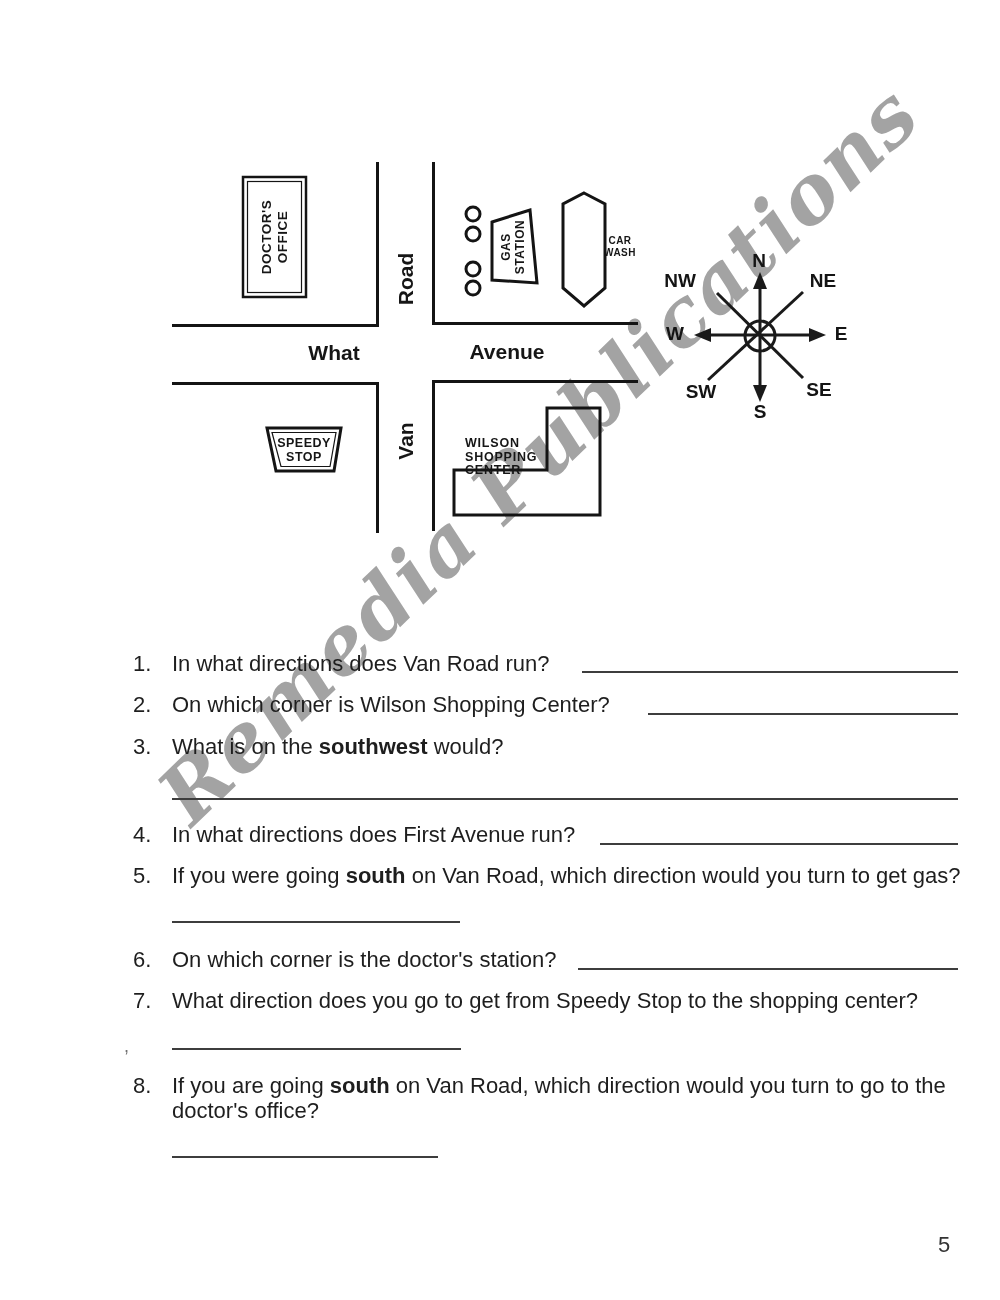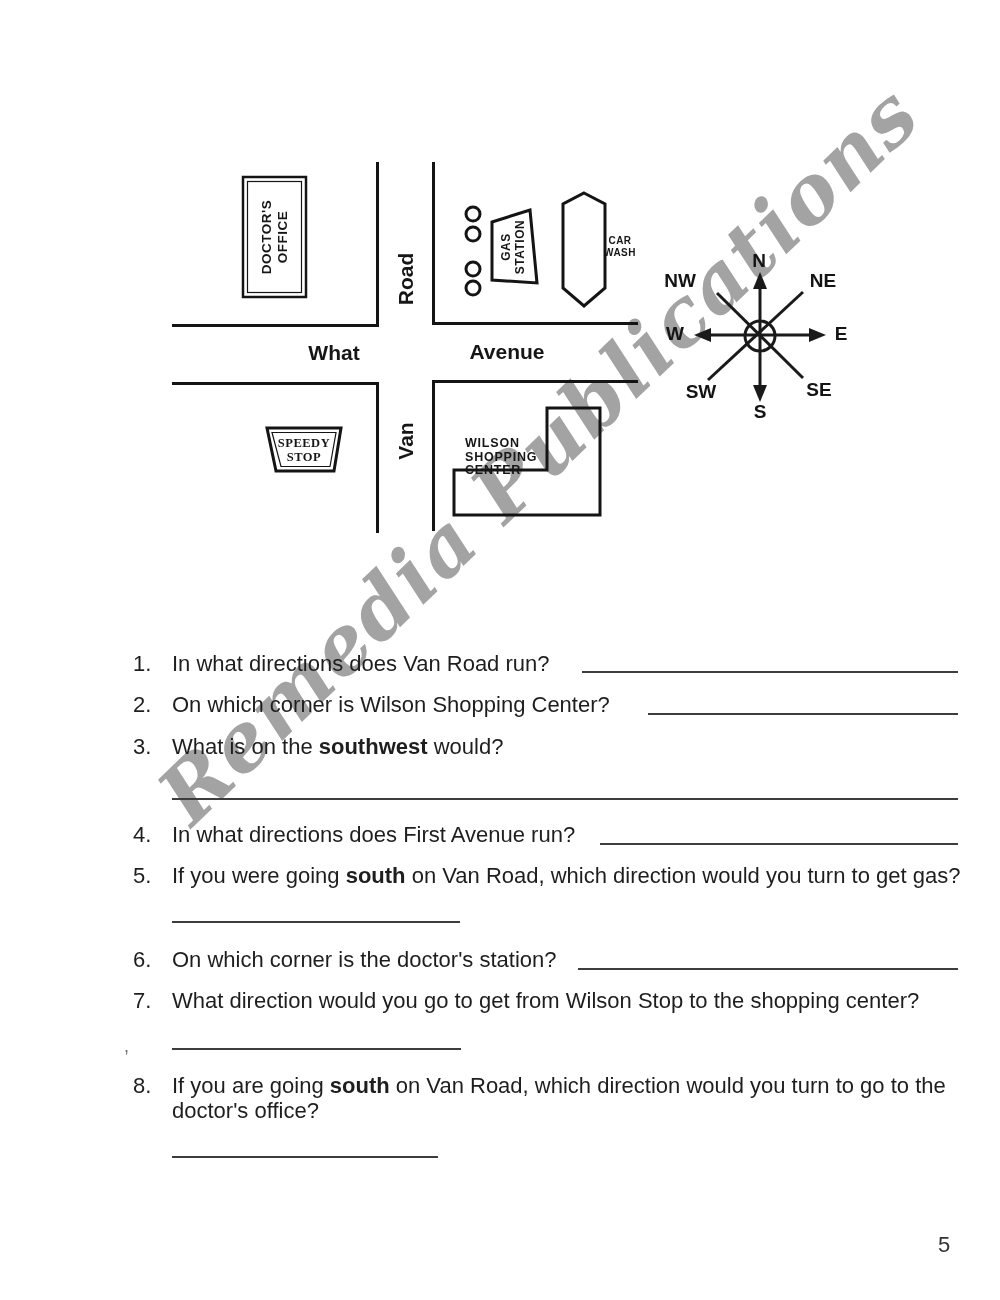--- a/index.html
+++ b/index.html
@@ -67,21 +67,21 @@
   <div class="abs street-label ctr" style="left:480px;top:352px;margin-left:27px;">Avenue</div>
   <div class="abs street-label rot" style="left:406px;top:279px;">Road</div>
   <div class="abs street-label rot" style="left:406px;top:441px;">Van</div>
 
   <div class="abs bldg-label rot" style="left:275px;top:237px;font-size:13.5px;">DOCTOR'S
 OFFICE</div>
   <div class="abs bldg-label rot" style="left:514px;top:247px;font-size:12px;">GAS
 STATION</div>
   <div class="abs bldg-label ctr" style="left:620px;top:246px;font-size:10px;">CAR
 WASH</div>
-  <div class="abs bldg-label ctr" style="left:304px;top:450px;font-size:12.5px;font-family:Liberation Serif, serif;">SPEEDY
+  <div class="abs bldg-label ctr" style="left:304px;top:450px;font-size:12.5px;">SPEEDY
 STOP</div>
   <div class="abs bldg-label" style="left:465px;top:417px;font-size:12.5px;text-align:left;line-height:13.5px;letter-spacing:.8px;margin-top:20px;">WILSON
 SHOPPING
 CENTER</div>
 
   <svg class="abs" style="left:640px;top:240px;" width="230" height="190" viewBox="640 240 230 190">
     <g stroke="#1a1a1a" stroke-width="3" fill="none">
       <line x1="760" y1="287" x2="760" y2="387"></line>
       <line x1="709" y1="335" x2="809" y2="335"></line>
       <line x1="803" y1="292" x2="708" y2="380"></line>
@@ -136,21 +136,21 @@
   <div class="abs answer-line" style="left:172px;top:921px;width:288px;"></div>
 
   <div class="abs qrow" style="left:133px;top:947px;">
     <span class="qnum">6.</span>
     <span class="qtext"><span>On which corner is the doctor's station?</span><span class="b"></span><span></span></span>
   </div>
   <div class="abs answer-line" style="left:578px;top:968px;width:380px;"></div>
 
   <div class="abs qrow" style="left:133px;top:988px;">
     <span class="qnum">7.</span>
-    <span class="qtext"><span>What direction would you go to get from Wilson Stop to the shopping center?</span><span class="b"></span><span></span></span>
+    <span class="qtext"><span>What direction does you go to get from Speedy Stop to the shopping center?</span><span class="b"></span><span></span></span>
   </div>
   <div class="abs stray" style="left:124px;top:1036px;">,</div>
   <div class="abs answer-line" style="left:172px;top:1048px;width:289px;"></div>
 
   <div class="abs qrow" style="left:133px;top:1073px;">
     <span class="qnum">8.</span>
     <span class="qtext" style="width:812px;"><span>If you are going </span><span class="b">south</span><span> on Van Road, which direction would you turn to go to the doctor's office?</span></span>
   </div>
   <div class="abs answer-line" style="left:172px;top:1156px;width:266px;"></div>
 

